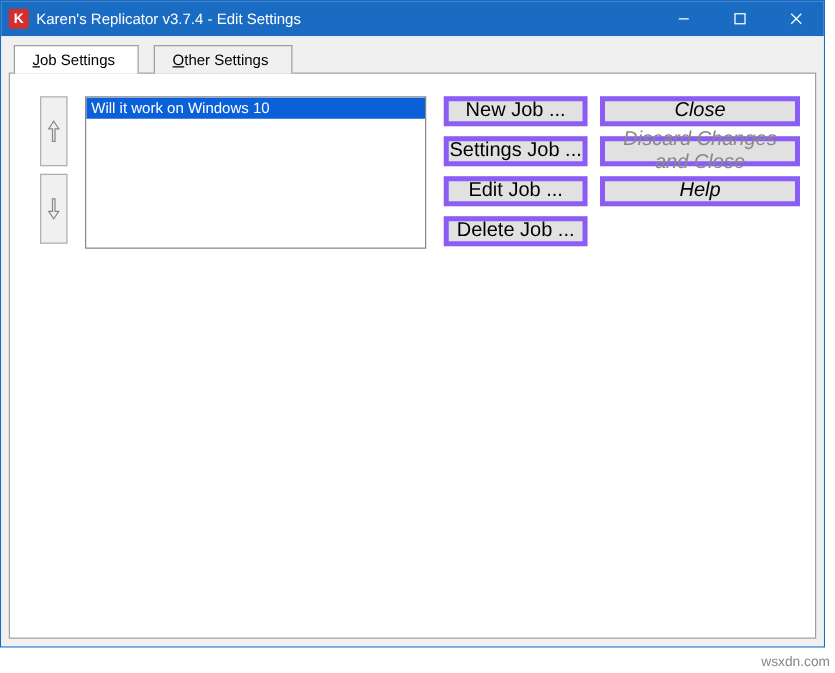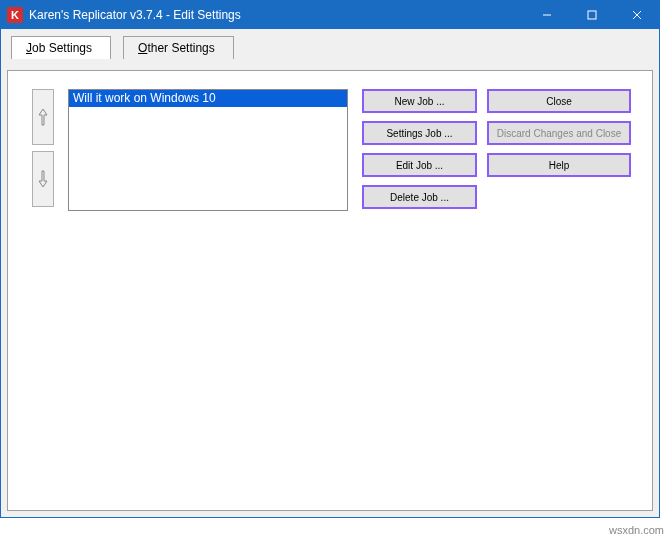--- a/index.html
+++ b/index.html
@@ -81,21 +81,21 @@
     }
     .tab u { text-decoration: underline; }
     .tab-page {
       flex: 1;
       background: #fff;
       border: 1px solid #a0a0a0;
       border-top: 1px solid #a0a0a0;
       position: relative;
       padding: 18px 12px 12px 12px;
     }
-    .tab-row + .tab-page { margin-top: 12px; padding-left: 24px; }
+    .tab-row + .tab-page { margin-top: 0; padding-left: 24px; }
     .content-row { display: flex; gap: 14px; align-items: flex-start; }
     .arrow-col {
       display: flex;
       flex-direction: column;
       gap: 6px;
     }
     .arrow-btn {
       width: 22px;
       height: 56px;
       background: #f0f0f0;
@@ -119,28 +119,28 @@
       padding: 1px 4px;
       font-size: 12px;
       line-height: 15px;
     }
     .btn-cols { display: flex; gap: 10px; }
     .btn-col { display: flex; flex-direction: column; gap: 8px; }
     .btn {
       width: 115px;
       height: 24px;
       background: #e1e1e1;
-      border: 2px solid #8b5cf6;
-      font-size: 10px;
+      border: 4px solid #8b5cf6;
+      font-size: 16px;
       display: flex;
       align-items: center;
       justify-content: center;
       font-family: inherit;
     }
-    .btn-wide { width: 144px; }
+    .btn-wide { width: 160px; font-style: italic; }
     .btn.disabled { color: #888; text-align: center; }
     .watermark {
       position: absolute;
       bottom: 2px;
       right: 4px;
       font-size: 11px;
       color: #888;
     }
   </style>
 </head>

